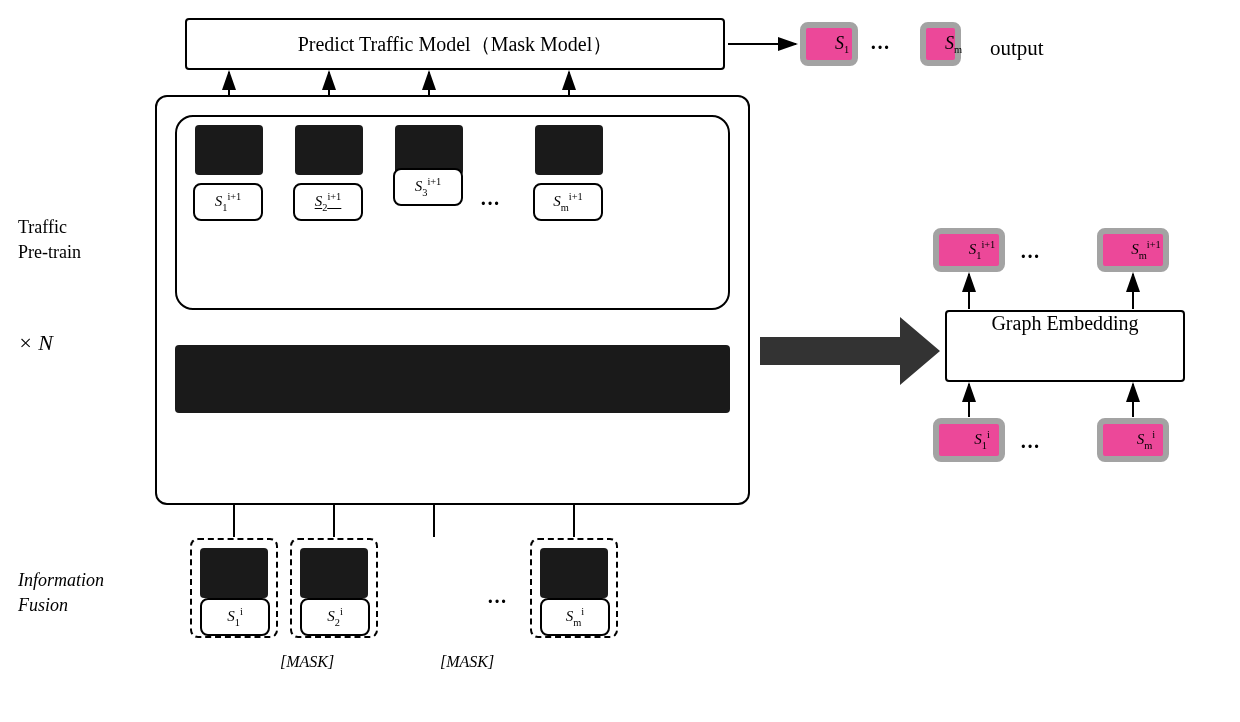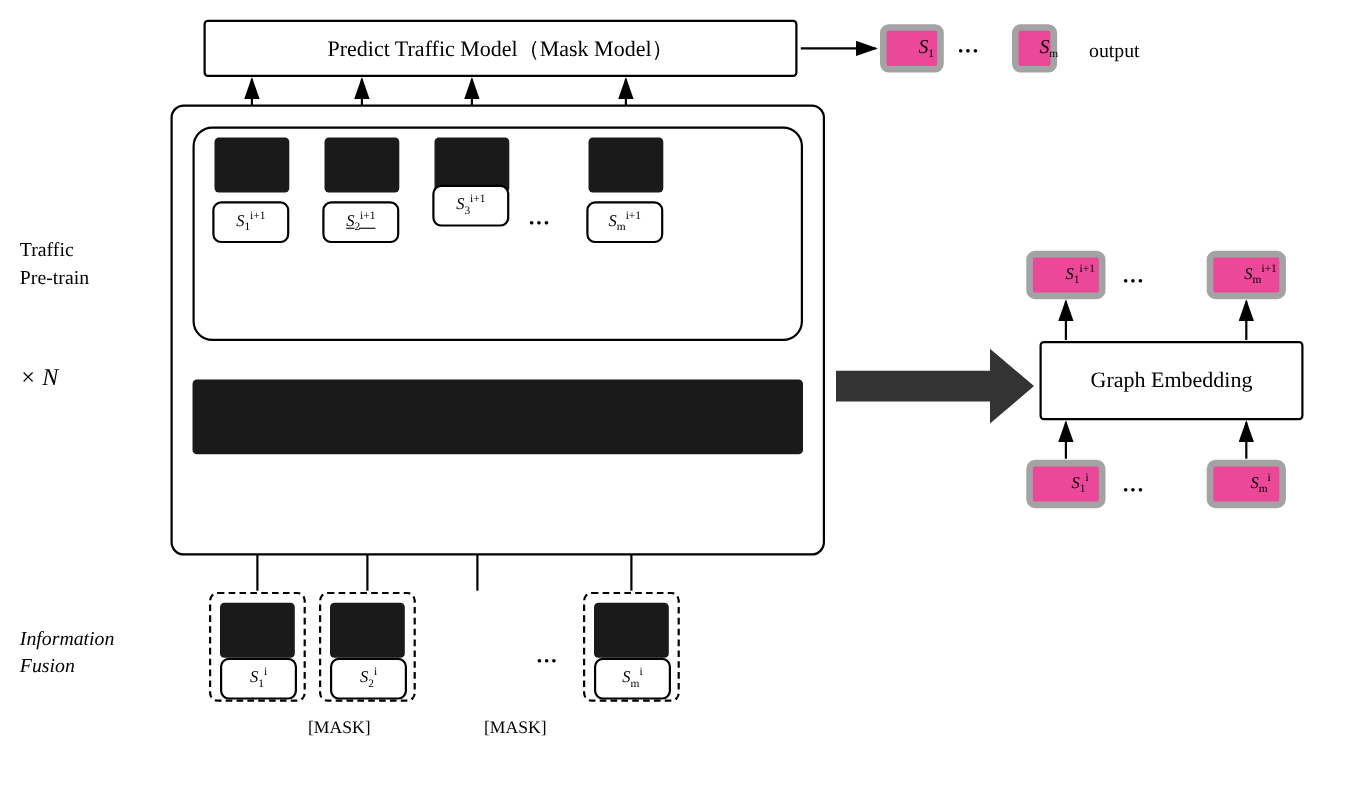--- a/index.html
+++ b/index.html
@@ -231,20 +231,21 @@
       top: 590px;
       left: 487px;
       font-size: 20px;
       font-weight: bold;
     }
 
     
     .mask-label {
       position: absolute;
       font-size: 16px;
+      font-style: italic;
     }
     .mask1 { top: 653px; left: 280px; }
     .mask2 { top: 653px; left: 440px; }
 
     
     .label-infofusion {
       position: absolute;
       top: 568px;
       left: 18px;
       font-size: 18px;
@@ -258,21 +259,21 @@
     
     .graph-embed-box {
       position: absolute;
       top: 310px;
       left: 945px;
       width: 240px;
       height: 72px;
       border: 2px solid #000;
       border-radius: 4px;
       display: flex;
-      align-items: center;
+      align-items: flex-start;
       justify-content: center;
       font-size: 20px;
       background: #fff;
       text-align: center;
     }
 
     
     .rs-box {
       position: absolute;
       border: 6px solid #a3a3a3;
@@ -382,21 +383,21 @@
     <span>Predict Traffic Model（Mask Model）</span>
   </div>
 
   <div class="output-s1 rs-box" style="top:22px;left:800px;width:58px;height:44px;">
     <span><span class="math-s">S</span><sub>1</sub></span>
   </div>
   <div class="output-sm rs-box" style="top:22px;left:920px;width:41px;height:44px;">
     <span><span class="math-s">S</span><sub>m</sub></span>
   </div>
   <span class="output-dots">···</span>
-  <span class="output-label" style="font-style:normal;font-size:18px;">output</span>
+  <span class="output-label" style="font-style:normal;font-size:21px;">output</span>
 
   <div class="main-outer-box"></div>
 
   <div class="label-pretrain">
     <span>Traffic<br>Pre-train</span>
   </div>
 
   <div class="label-xn">
     <span>× N</span>
   </div>

